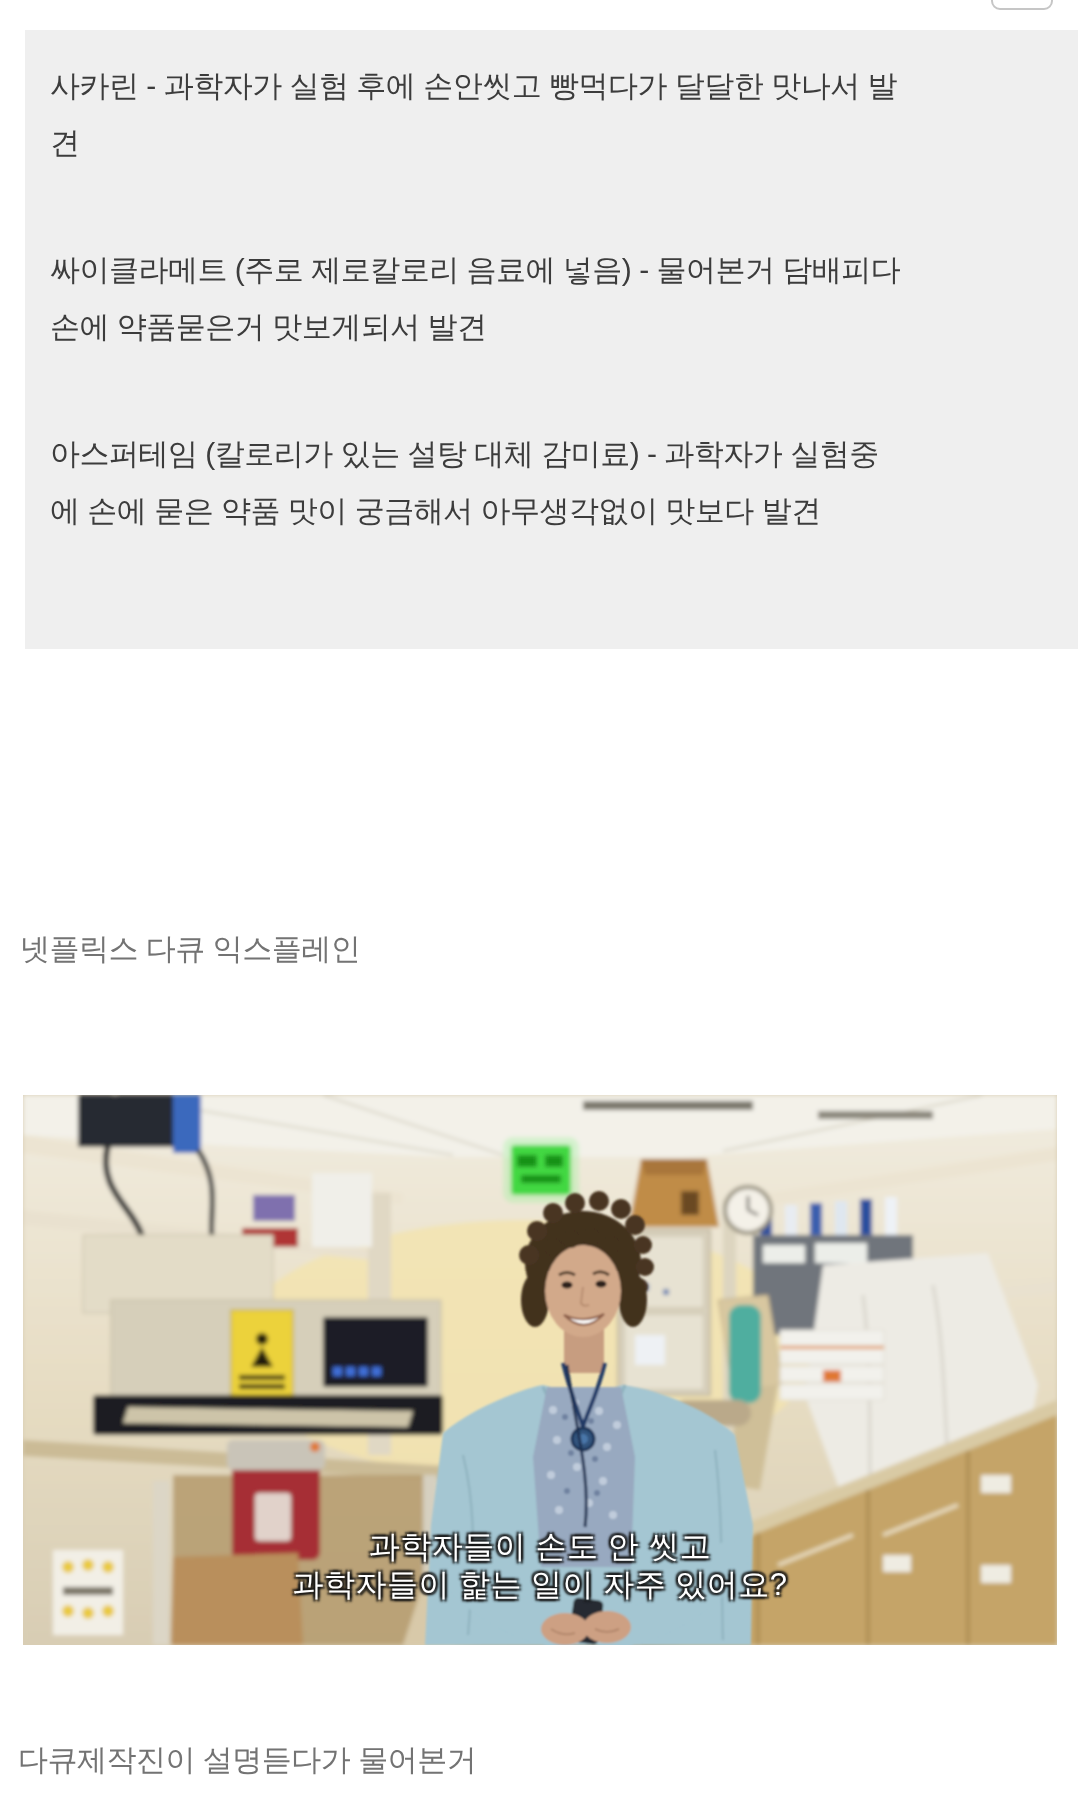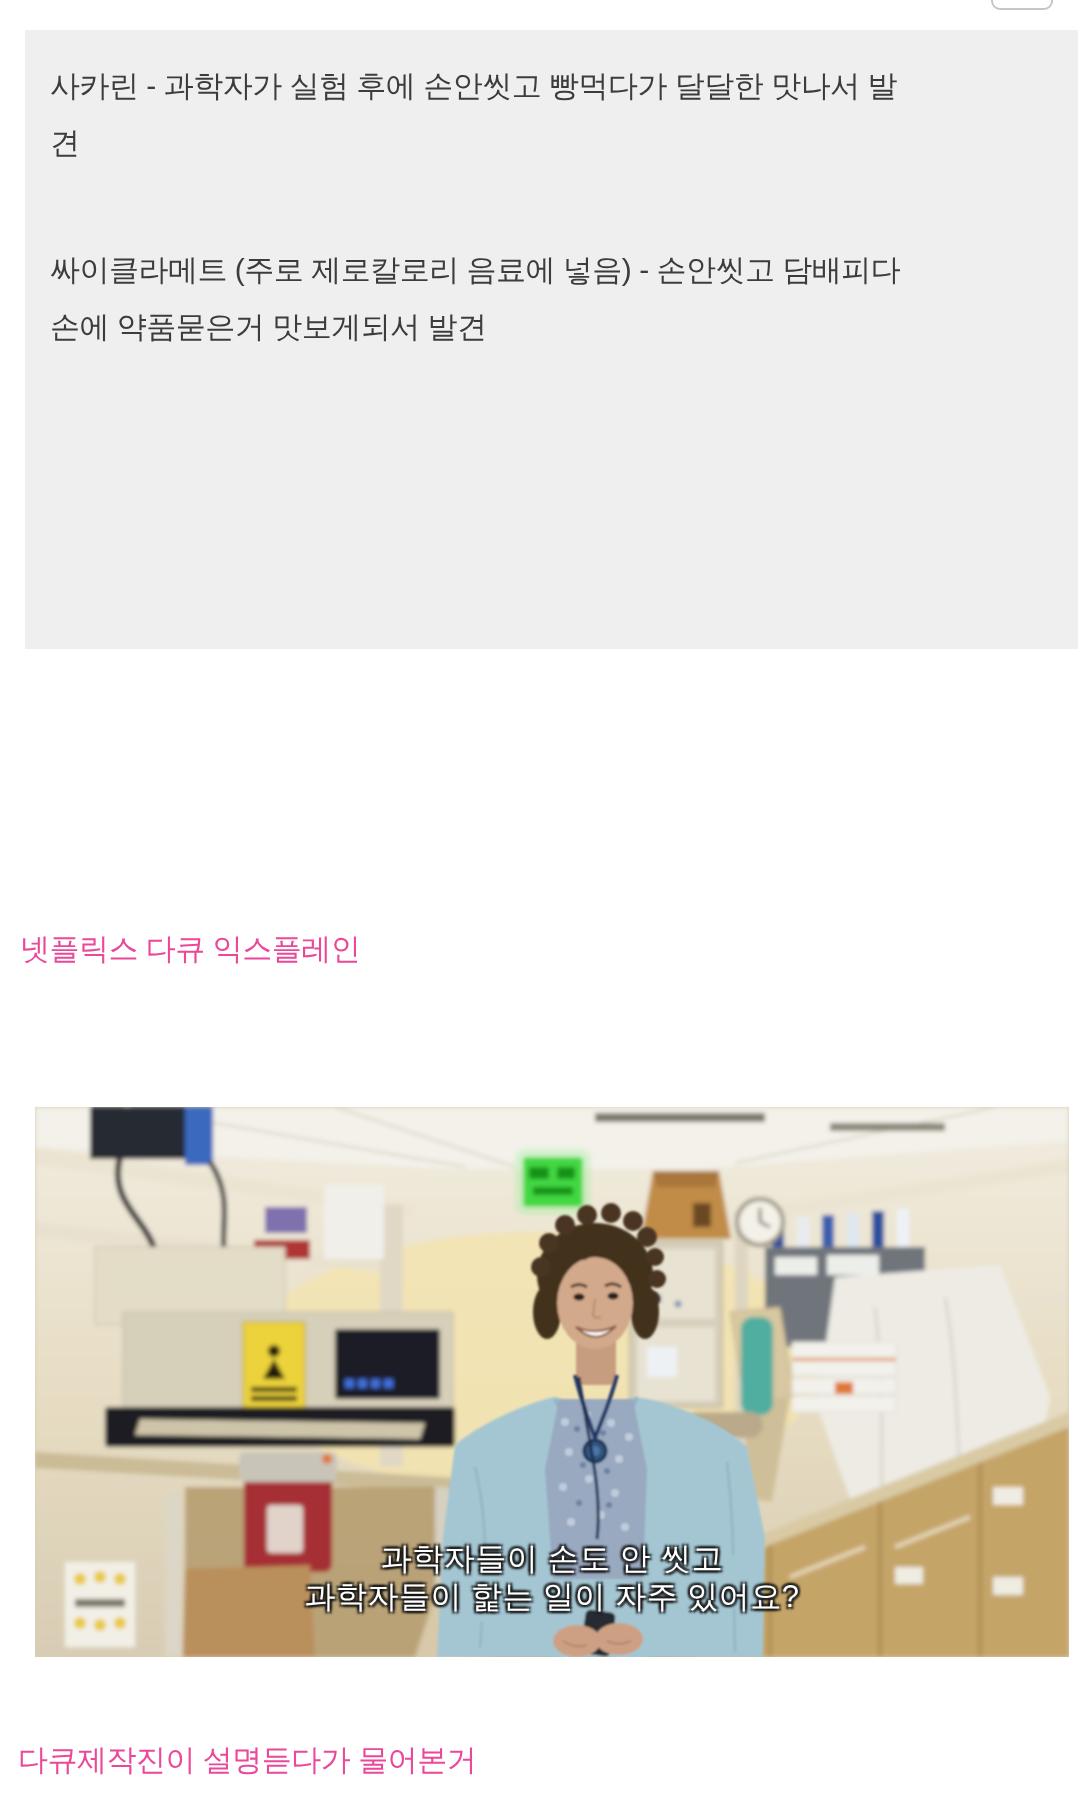--- a/index.html
+++ b/index.html
@@ -9,21 +9,21 @@
   
   .clipped-btn{position:absolute;left:991px;top:-24px;width:62px;height:34px;
     background:#ffffff;border:2px solid #c6c6c6;border-radius:9px;box-sizing:border-box;}
 
   
   .quote-box{position:absolute;left:25px;top:30px;right:0;height:619px;
     background:#efefef;box-sizing:border-box;padding:27px 40px 0 25px;}
   .quote-box p{margin:0 0 70px 0;font-size:30px;line-height:57px;color:#3c3c3c;
     white-space:pre-line;word-break:break-all;letter-spacing:-0.5px;}
 
-  .caption{position:absolute;font-size:30px;line-height:44px;color:#ec4899;letter-spacing:-0.5px;}
+  .caption{position:absolute;font-size:30px;line-height:44px;color:#737373;letter-spacing:-0.5px;}
   .caption.source{left:20px;top:897px;}
   .caption.closing{left:18px;top:1719px;margin-top:19px;}
 
   
   .video-still{position:absolute;left:23px;top:1095px;width:1034px;height:550px;
     overflow:hidden;background:#d8cdb4;}
   .video-still svg{display:block;width:1034px;height:550px;}
   .subtitle-overlay{position:absolute;left:0;right:0;bottom:41px;text-align:center;
     font-size:31px;line-height:38px;font-weight:500;color:#ffffff;letter-spacing:0.5px;
     text-shadow:-2px -2px 2px rgba(20,20,20,.85), 2px -2px 2px rgba(20,20,20,.85),
@@ -33,27 +33,29 @@
 </head>
 <body>
 
 <div class="page">
 
   <div class="clipped-btn"></div>
 
   <section class="quote-box">
     <p>사카린 - 과학자가 실험 후에 손안씻고 빵먹다가 달달한 맛나서 발
 견</p>
-    <p>싸이클라메트 (주로 제로칼로리 음료에 넣음) - 손안씻고 담배피다
+    <p>싸이클라메트 (주로 제로칼로리 음료에 넣음) - 물어본거 담배피다
 손에 약품묻은거 맛보게되서 발견</p>
+    <p>아스퍼테임 (칼로리가 있는 설탕 대체 감미료) - 과학자가 실험중
+에 손에 묻은 약품 맛이 궁금해서 아무생각없이 맛보다 발견</p>
   </section>
 
   <p class="caption source">넷플릭스 다큐 익스플레인</p>
 
-  <figure class="video-still" style="margin:12px">
+  <figure class="video-still" style="margin:0">
     <svg viewBox="0 0 1034 550" aria-hidden="true">
       <defs>
         <linearGradient id="wallG" x1="0" y1="0" x2="0" y2="1">
           <stop offset="0" stop-color="#f1ece0"></stop>
             <stop offset="0.55" stop-color="#e6dcc2"></stop>
             <stop offset="1" stop-color="#d8cdb4"></stop>
         </linearGradient>
         <filter id="bgBlur" x="-5%" y="-5%" width="110%" height="110%">
             <feGaussianBlur stdDeviation="2"></feGaussianBlur>
           </filter>

